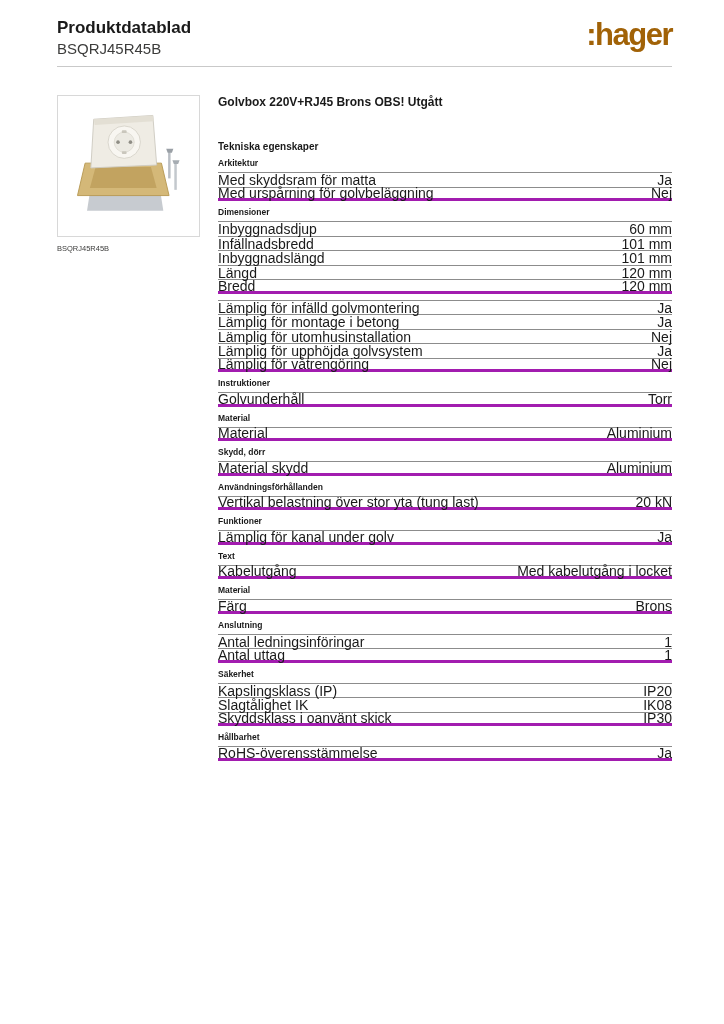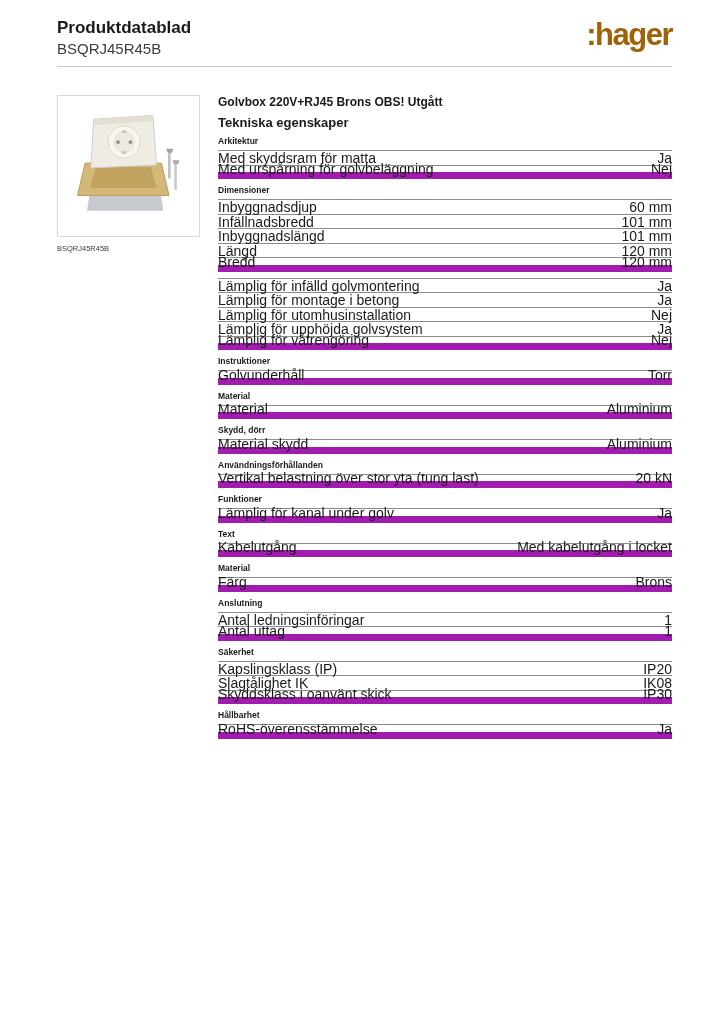--- a/index.html
+++ b/index.html
@@ -75,42 +75,42 @@
     color: #3c3c3b;
   }
 
   .right-col { flex: 1; margin-left: 18px; }
   .product-name {
     font-size: 12px;
     font-weight: bold;
     line-height: 1.2;
   }
   .tech-title {
-    font-size: 13px;
-    font-weight: bold;
-    margin-top: 6px;
+    font-size: 10px;
+    font-weight: bold;
+    margin-top: 32px;
   }
 
   #sections { margin-top: 6px; }
   .spec-section { margin-top: 6px; }
   .section-heading {
     font-size: 8.5px;
     font-weight: bold;
     line-height: 11px;
     padding-bottom: 3px;
   }
   .row {
     display: flex;
     justify-content: space-between;
     align-items: center;
     height: 14.5px;
     border-top: 1px solid #8c8c8c;
     font-size: 14px;
   }
-  .spec-section .row:last-child { border-bottom: 7px solid #a21caf; }
+  .spec-section .row:last-child { border-bottom: 3px solid #a21caf; }
   .row .label { text-align: left; white-space: nowrap; }
   .row .value { text-align: left; white-space: nowrap; }
 
   
   .footer {
     position: absolute;
     left: 57px; right: 52px; top: 992px;
     border-top: 1px solid #d946ef;
     padding-top: 6px;
     display: flex;

